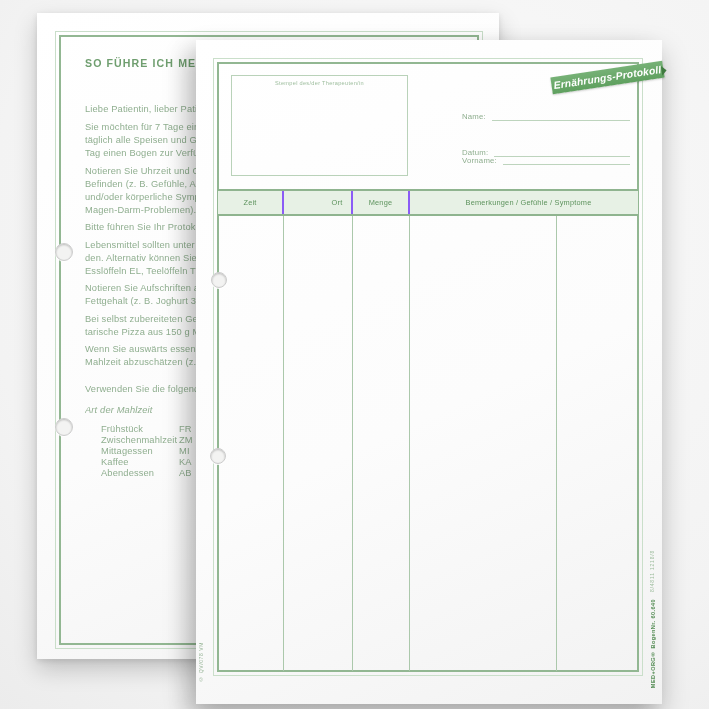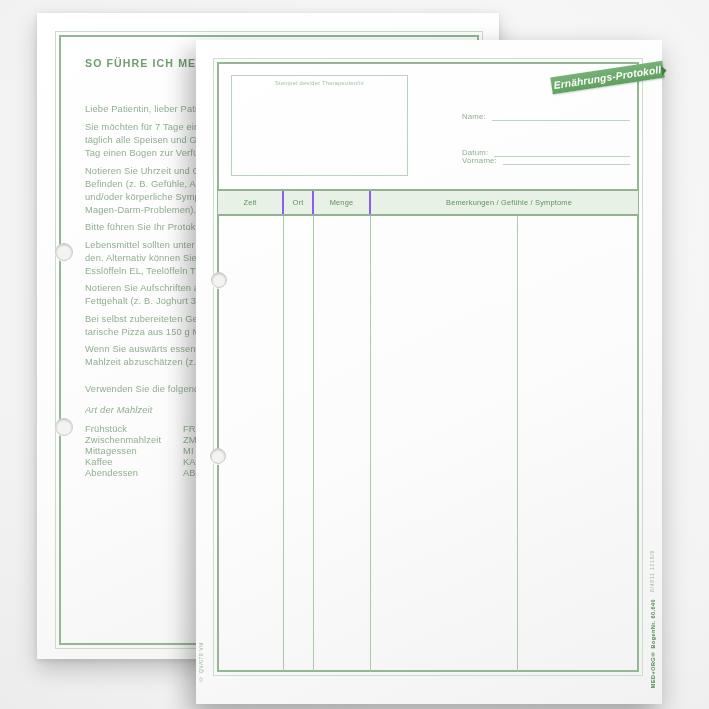--- a/index.html
+++ b/index.html
@@ -34,21 +34,21 @@
   .back-heading{
     color:#6f9e6f;font-size:10.6px;font-weight:bold;letter-spacing:1.1px;
     margin:0 0 33px 0;white-space:nowrap;
   }
   .salutation{margin:0 0 5px 0;}
   .para{margin:0 0 4.5px 0;}
   .line{white-space:nowrap;}
   .abbr-intro{margin:14px 0 8px 0;}
   .abbr-title{font-style:italic;margin:0 0 7px 0;}
   .abbr-row{display:flex;line-height:10.9px;}
-  .abbr-label{width:98px;}
+  .abbr-label{width:78px;margin-left:16px;}
   .abbr-code{width:40px;}
 
   
   .hole{
     position:absolute;border-radius:50%;
     background:#f3f3f2;border:1px solid #cccccc;
     box-shadow:inset 0 1px 2px rgba(0,0,0,.22), 0 1px 0 rgba(255,255,255,.9);
   }
   .hole.b1{left:18px;top:230px;width:16px;height:16px;}
   .hole.b2{left:18px;top:405px;width:16px;height:16px;}
@@ -88,21 +88,21 @@
     border-top:2px solid #8fb48f;border-bottom:2px solid #8fb48f;
   }
   .th{
     display:flex;align-items:center;justify-content:center;
     font-size:7.4px;color:#5d935d;letter-spacing:.2px;white-space:nowrap;
     border-right:2px solid #8b5cf6;box-sizing:border-box;
   }
   .tbody{flex:1;display:flex;}
   .td{border-right:1px solid #abc8ab;box-sizing:border-box;}
   .w-zeit{width:66px;}
-  .w-ort{width:30px;}
+  .w-ort{width:30px;margin-left:39px;}
   .w-menge{width:57px;}
   .w-lebensmittel{width:147px;}
   .w-bemerkungen{flex:1;border-right:none !important;margin-left:9px;}
 
   .ribbon{
     position:absolute;left:355px;top:29px;width:113px;height:17px;
     background:linear-gradient(#76b176,#5fa05f);
     transform:rotate(-8.5deg);
     display:flex;align-items:center;justify-content:center;
     box-shadow:0 1px 2px rgba(0,0,0,.18);

